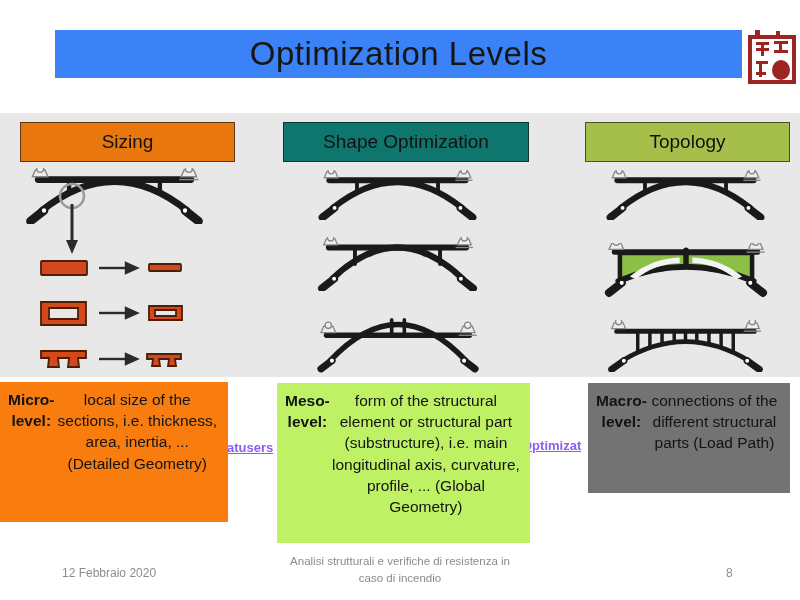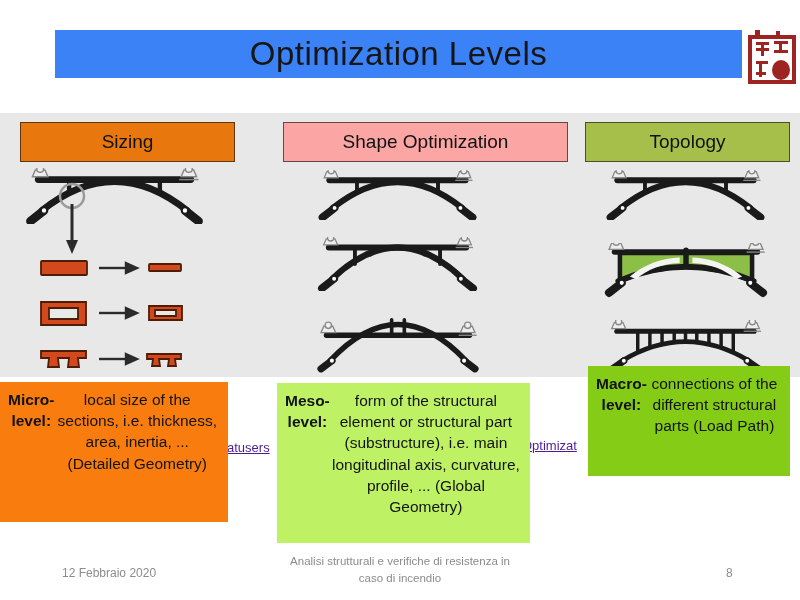--- a/index.html
+++ b/index.html
@@ -20,36 +20,36 @@
 
   
   .canvas{left:0;top:113px;width:800px;height:264px;background:#E8E8E8;z-index:0;}
 
   
   .colhdr{
     top:122px;height:40px;display:flex;align-items:center;justify-content:center;
     font-size:19px;color:#111;border:1.6px solid rgba(20,20,20,.65);box-sizing:border-box;z-index:2;
   }
   .hdr-sizing{left:5px;width:215px;background:#E8770E;margin-left:15px;}
-  .hdr-shape{left:283px;width:285px;background:#fca5a5;}
+  .hdr-shape{left:283px;width:246px;background:#0f766e;}
   .hdr-topology{left:585px;width:205px;background:#A6BF4B;align-items:center;}
 
   
   .level{
     z-index:3;box-sizing:border-box;padding:7px 8px;text-align:center;color:#131313;
     font-size:15.5px;line-height:1.37;display:flex;flex-direction:row;justify-content:space-between;
   }
   .level b{font-size:15.5px;}
   .lv-micro{left:0;top:382px;width:228px;height:140px;background:#F97D0E;}
   .lv-meso{left:277px;top:383px;width:253px;height:160px;background:#bef264;}
-  .lv-macro{left:588px;top:366px;width:202px;height:110px;background:#84cc16;}
+  .lv-macro{left:588px;top:383px;width:202px;height:110px;background:#737373;}
 
   
   .linkfrag{
-    z-index:2;font-size:13px;font-weight:400;color:#4c1d95;
+    z-index:2;font-size:13px;font-weight:700;color:#8b5cf6;
     text-decoration:underline;white-space:nowrap;
   }
   .frag-left{left:227px;top:440px;}
   .frag-right{left:522px;top:438px;}
 
   
   .footer-txt{color:#8C8C8C;font-size:12px;z-index:1;}
   .f-date{left:62px;top:566px;}
   .f-caption{left:279px;top:553px;width:242px;text-align:center;font-size:11.5px;line-height:1.45;}
   .f-page{left:726px;top:566px;}

